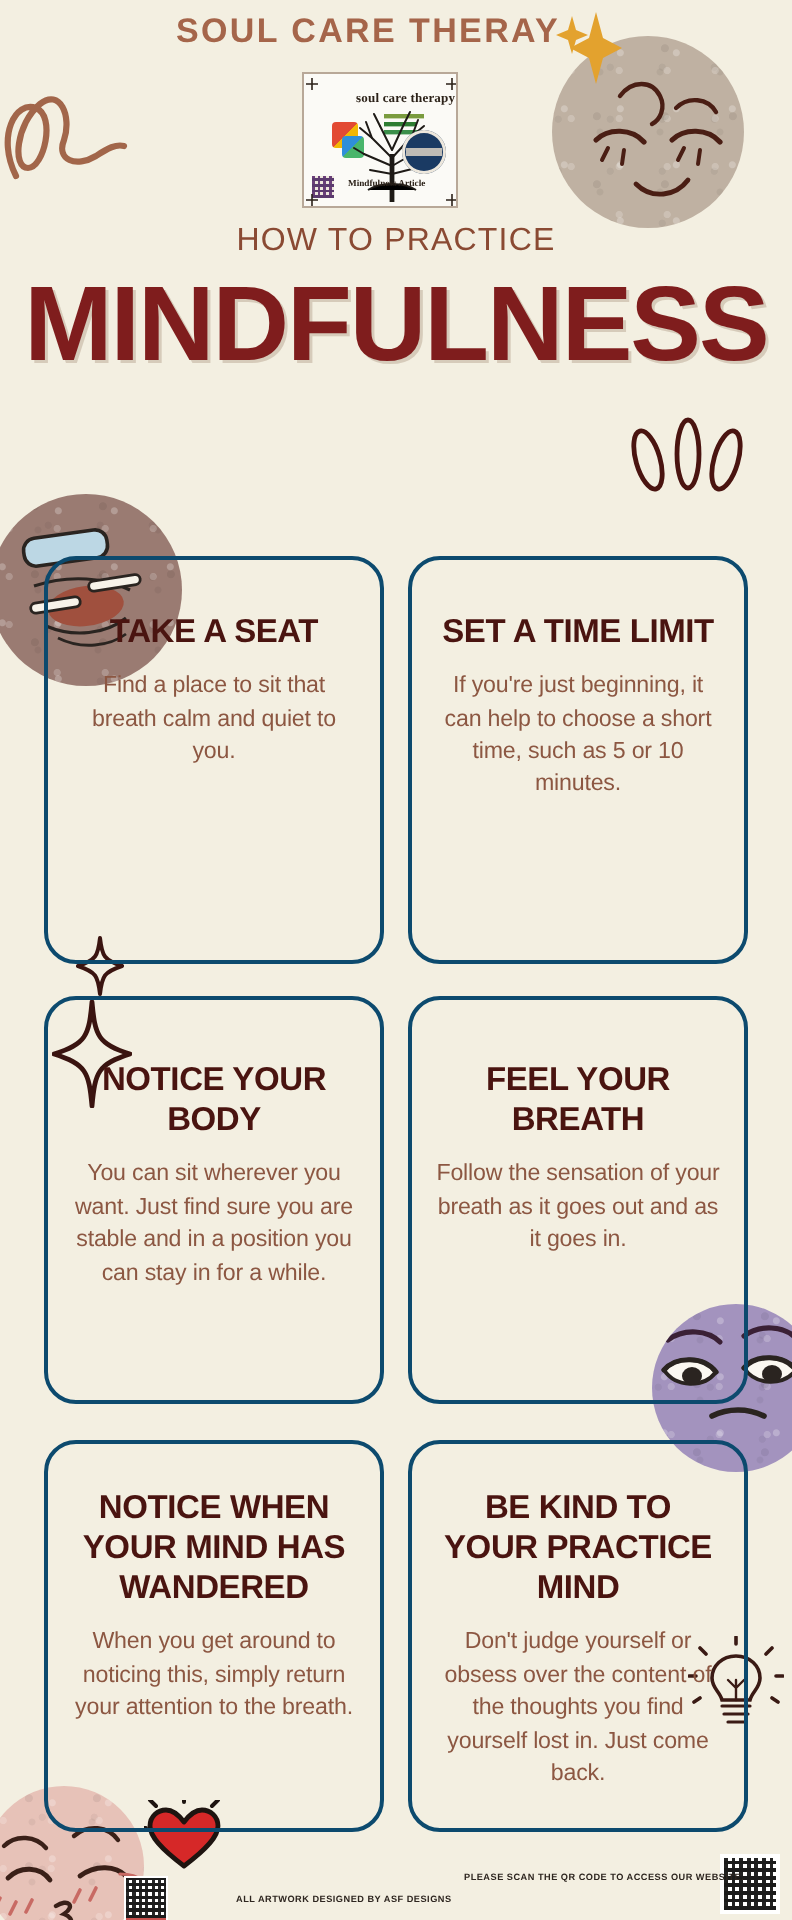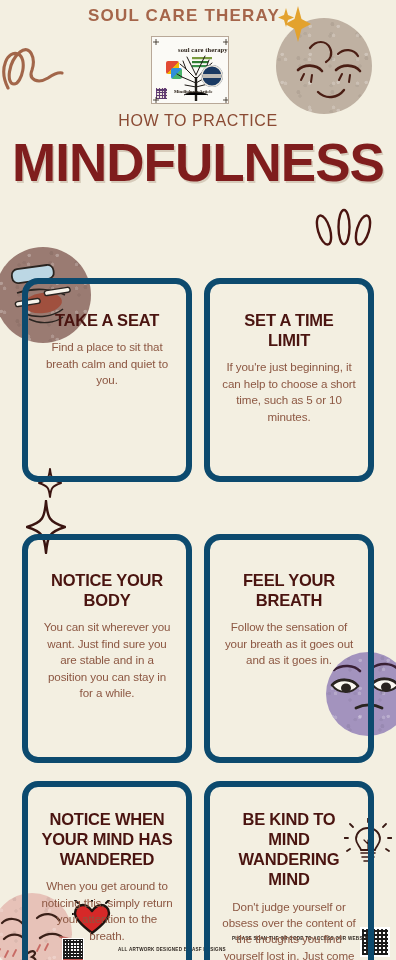--- a/index.html
+++ b/index.html
@@ -141,35 +141,35 @@
     border:2px solid #fff;
   }
 
   
   .grid {
     position:absolute; top:278px; left:0; width:396px;
   }
   .row { display:flex; justify-content:center; gap:12px; margin-bottom:18px; }
   .card {
     width:170px; height:204px;
-    border:6px solid #0c4a6e; border-radius:16px;
+    border:2px solid #0c4a6e; border-radius:16px;
     background:transparent;
     padding:26px 12px 10px;
     text-align:center;
     position:relative; z-index:3;
   }
   .card-title {
     font-size:16.5px; font-weight:900; letter-spacing:-.2px;
     color:#4A1410; line-height:1.22; margin-bottom:9px;
   }
   .card-body {
     font-size:11.6px; line-height:1.42; color:#8C5742; font-weight:500;
     letter-spacing:-.1px;
   }
-  .row2 .card { height:229px; padding-top:30px;margin-top:36px; }
+  .row2 .card { height:204px; padding-top:30px; }
   .row3 .card { height:196px; padding-top:22px;text-align:center; }
   .row2 { margin-top:-2px; }
 
   
   .foot-scan {
     position:absolute; left:232px; top:936px; width:140px;
     font-size:4.6px; letter-spacing:.25px; font-weight:700; color:#2E2620;
     white-space:nowrap;
   }
   .foot-credit {
@@ -344,21 +344,21 @@
         <div class="card-body">Follow the sensation of your breath as it goes out and as it goes in.</div>
       </div>
     </div>
 
     <div class="row row3">
       <div class="card">
         <div class="card-title">NOTICE WHEN YOUR MIND HAS WANDERED</div>
         <div class="card-body">When you get around to noticing this, simply return your attention to the breath.</div>
       </div>
       <div class="card">
-        <div class="card-title">BE KIND TO MIND WANDERING MIND</div>
+        <div class="card-title">BE KIND TO YOUR PRACTICE MIND</div>
         <div class="card-body">Don't judge yourself or obsess over the content of the thoughts you find yourself lost in. Just come back.</div>
       </div>
     </div>
 
   </div>
 
   <div class="qr-small"></div>
   <div class="qr-big"></div>
   <div class="foot-scan">PLEASE SCAN THE QR CODE TO ACCESS OUR WEBSITE.</div>
   <div class="foot-credit">ALL ARTWORK DESIGNED BY ASF DESIGNS</div>

